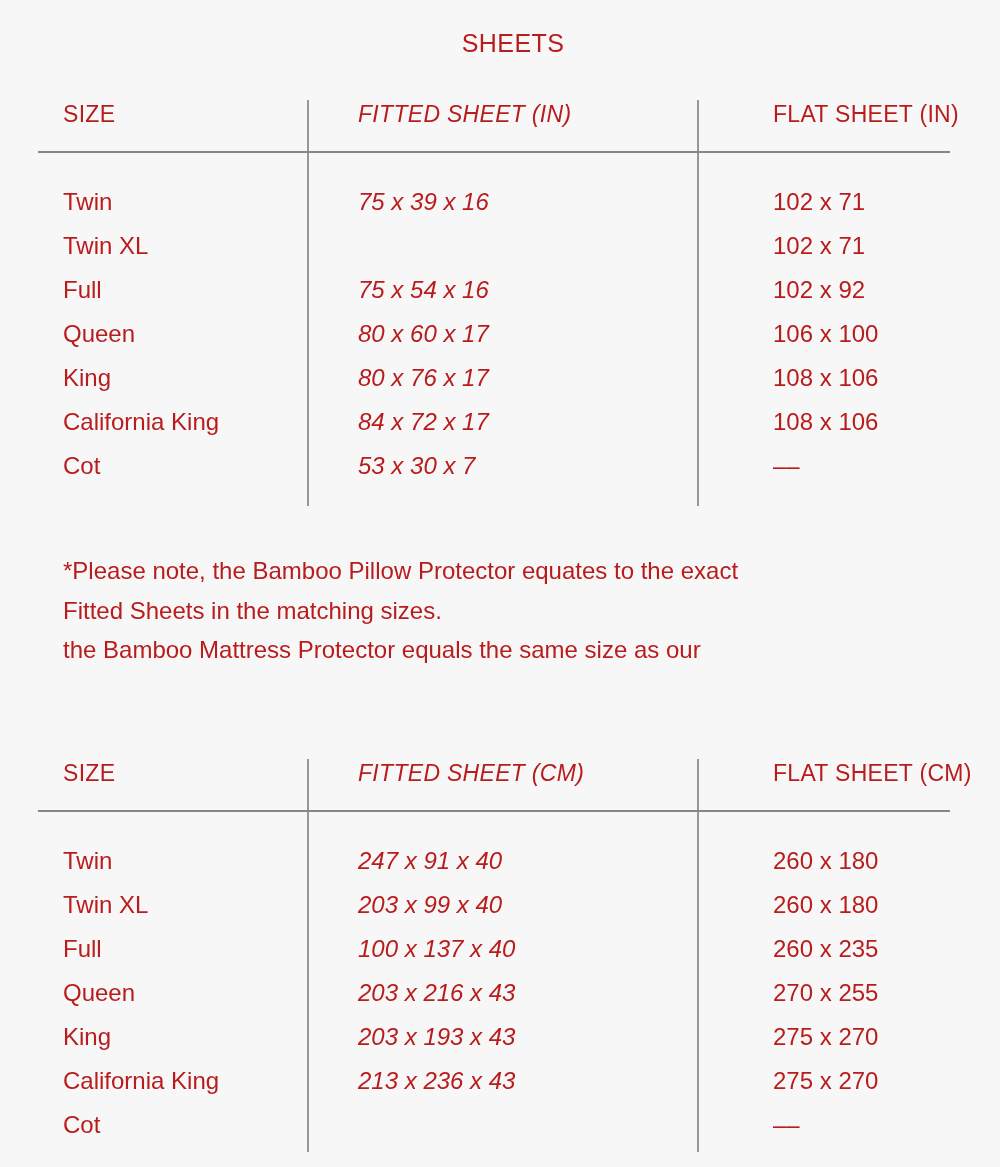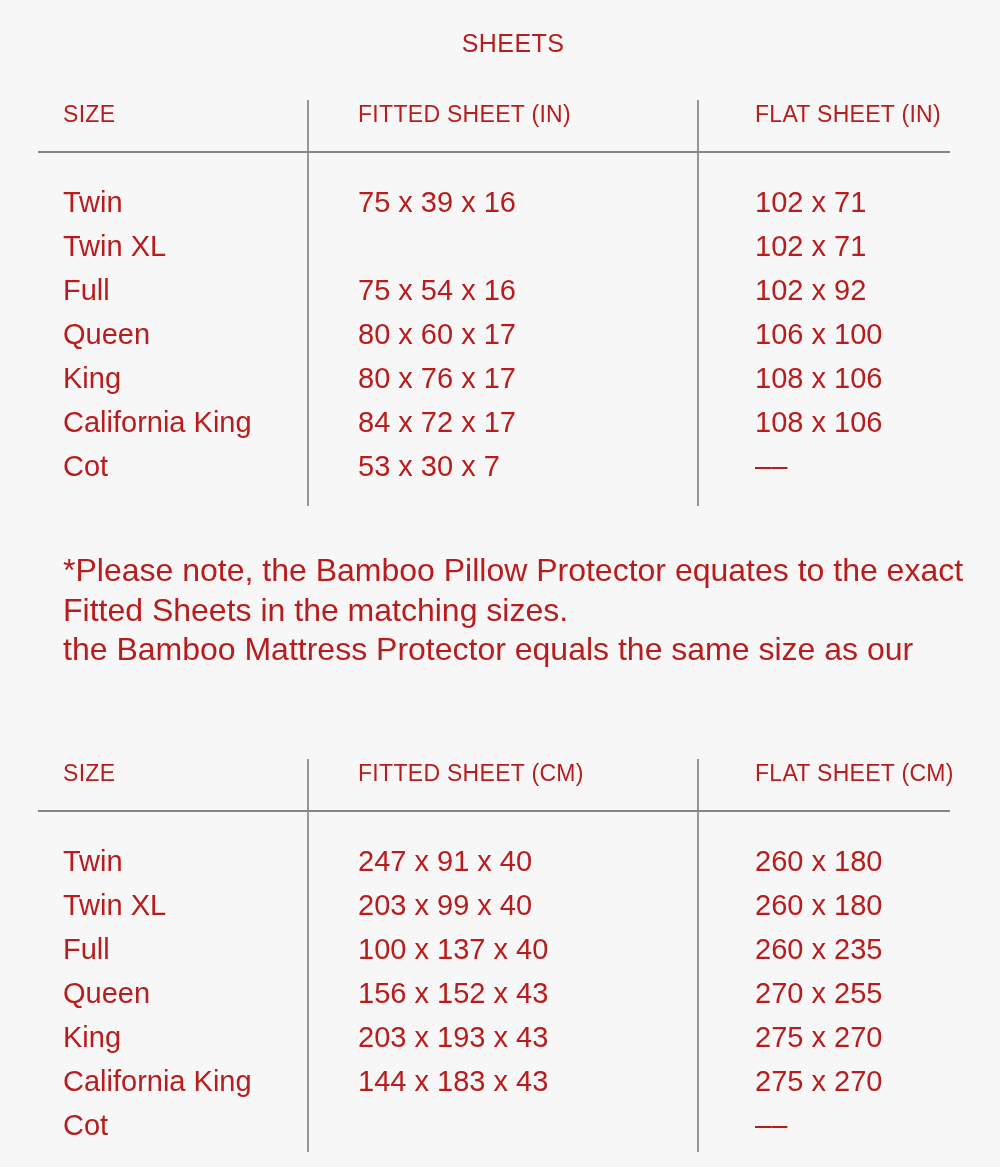--- a/index.html
+++ b/index.html
@@ -34,26 +34,26 @@
     position: absolute;
     left: 0;
     width: 100%;
     height: 44px;
   }
   .cell {
     position: absolute;
     top: 0;
     height: 44px;
     line-height: 44px;
-    font-size: 29px;
+    font-size: 24px;
     white-space: nowrap;
   }
   .col1 { left: 63px; }
-  .col2 { left: 358px; }
-  .col3 { left: 755px; }
+  .col2 { left: 358px; font-style: italic; }
+  .col3 { left: 773px; }
   .vline {
     position: absolute;
     width: 1.5px;
     background: #979797;
   }
   .hrule {
     position: absolute;
     left: 38px;
     width: 912px;
     height: 2px;
@@ -66,21 +66,21 @@
   .t1-v2    { left: 697px; }
   .t1-rule  { top: 151px; }
   .t1-r0 { top: 180px; } .t1-r1 { top: 224px; } .t1-r2 { top: 268px; }
   .t1-r3 { top: 312px; } .t1-r4 { top: 356px; } .t1-r5 { top: 400px; }
   .t1-r6 { top: 444px; }
   
   .note {
     position: absolute;
     left: 63px;
     top: 551px;
-    font-size: 32px;
+    font-size: 24px;
     line-height: 39.6px;
     white-space: nowrap;
   }
   
   .t2-hdr   { top: 751px; }
   .t2-v     { top: 759px; height: 393px; }
   .t2-v1    { left: 307px; }
   .t2-v2    { left: 697px; }
   .t2-rule  { top: 810px; }
   .t2-r0 { top: 839px; } .t2-r1 { top: 883px; } .t2-r2 { top: 927px; }
@@ -164,31 +164,31 @@
       <span class="cell col2">203 x 99 x 40</span>
       <span class="cell col3">260 x 180</span>
     </div>
     <div class="row t2-r2">
       <span class="cell col1">Full</span>
       <span class="cell col2">100 x 137 x 40</span>
       <span class="cell col3">260 x 235</span>
     </div>
     <div class="row t2-r3">
       <span class="cell col1">Queen</span>
-      <span class="cell col2">156 x 152 x 43</span>
+      <span class="cell col2">203 x 216 x 43</span>
       <span class="cell col3">270 x 255</span>
     </div>
     <div class="row t2-r4">
       <span class="cell col1">King</span>
       <span class="cell col2">203 x 193 x 43</span>
       <span class="cell col3">275 x 270</span>
     </div>
     <div class="row t2-r5">
       <span class="cell col1">California King</span>
-      <span class="cell col2">144 x 183 x 43</span>
+      <span class="cell col2">213 x 236 x 43</span>
       <span class="cell col3">275 x 270</span>
     </div>
     <div class="row t2-r6">
       <span class="cell col1">Cot</span>
       <span class="cell col3">––</span>
     </div>
   </section>
 
 </div>
 

